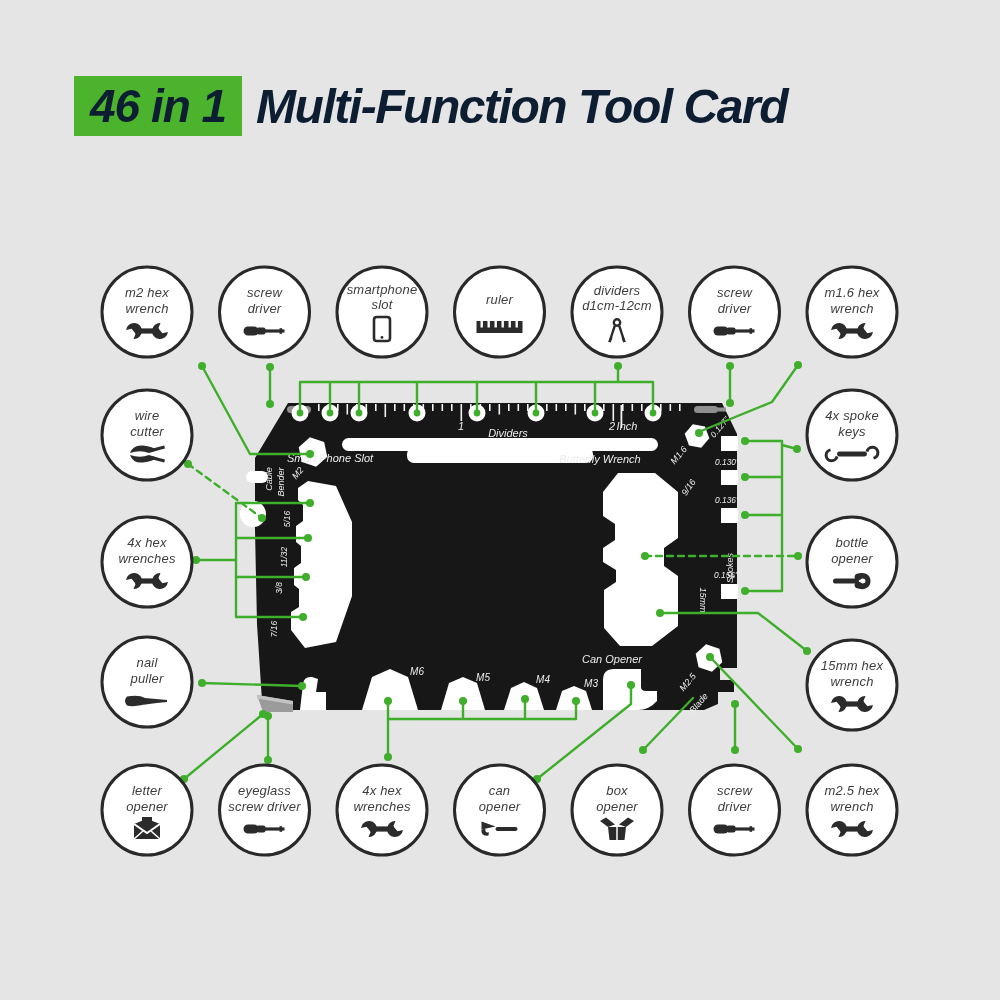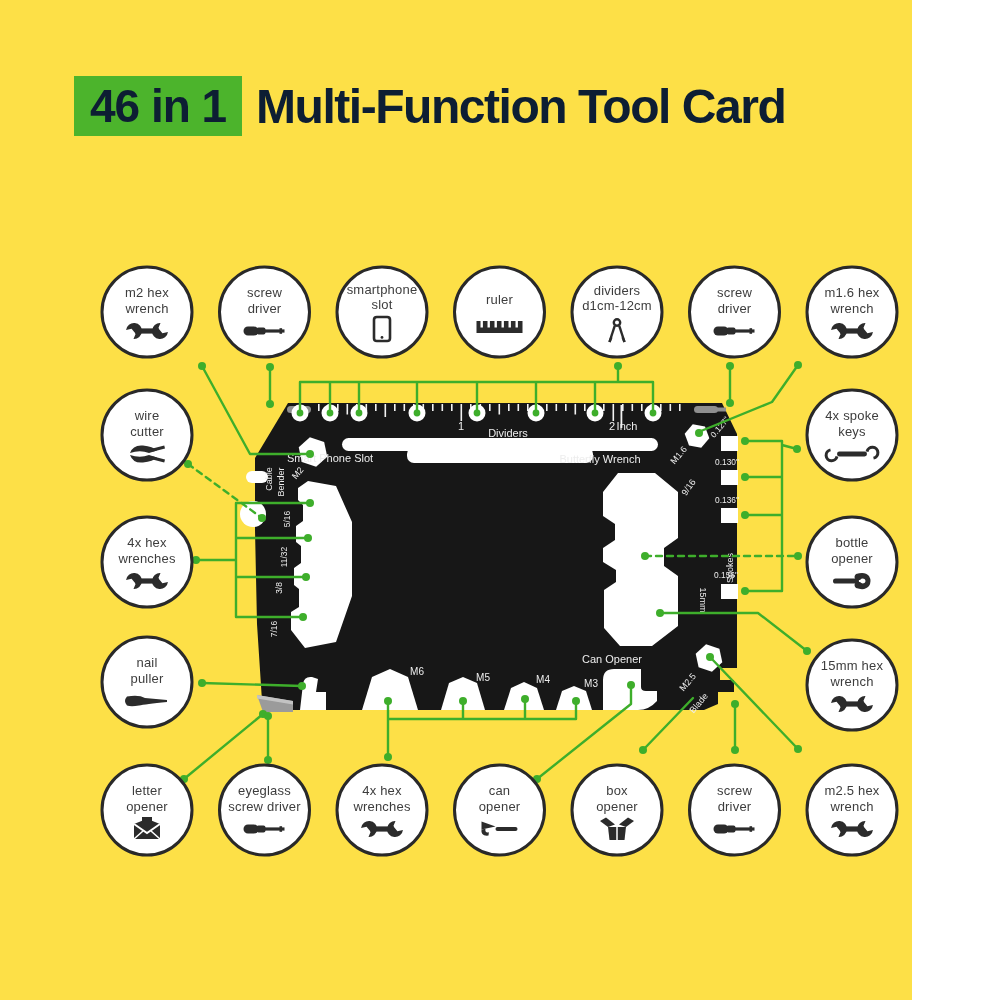--- a/index.html
+++ b/index.html
@@ -1,17 +1,17 @@
 <!DOCTYPE html>
 <html style="--green: #4cb42c;"><head>
 <meta charset="utf-8">
 <style>
   html,body{margin:0;padding:0;background:#ffffff;}
-  #stage{position:relative;width:912px;height:1000px;background:#fde047;overflow:hidden;
-         font-family:"Liberation Sans",sans-serif;}
+  #stage{position:relative;width:1000px;height:1000px;background:#e5e5e5;overflow:hidden;
+         font-family:"Liberation Sans",sans-serif;font-style:italic;}
   #titlebar{position:absolute;left:74px;top:76px;display:flex;align-items:center;gap:14px;}
   #title-badge{display:inline-block;background:var(--green,#4cb42c);color:#0d1e33;
     font-weight:bold;font-size:46px;line-height:60px;padding:0 16px;letter-spacing:-1px;}
   #title-text{color:#0d1e33;font-weight:bold;font-size:49px;letter-spacing:-1.5px;
     transform:scaleX(.98);transform-origin:left;white-space:nowrap;}
   svg{position:absolute;left:0;top:0;}
   .bc{fill:#ffffff;stroke:#292929;stroke-width:3px;}
   .bl{font-size:13px;fill:#3d3d3d;text-anchor:middle;letter-spacing:.2px;}
   .cw{fill:#ededed;text-anchor:middle;}
   .t11{font-size:11px;} .t10{font-size:10px;} .t9{font-size:9px;} .t85{font-size:8.4px;}

